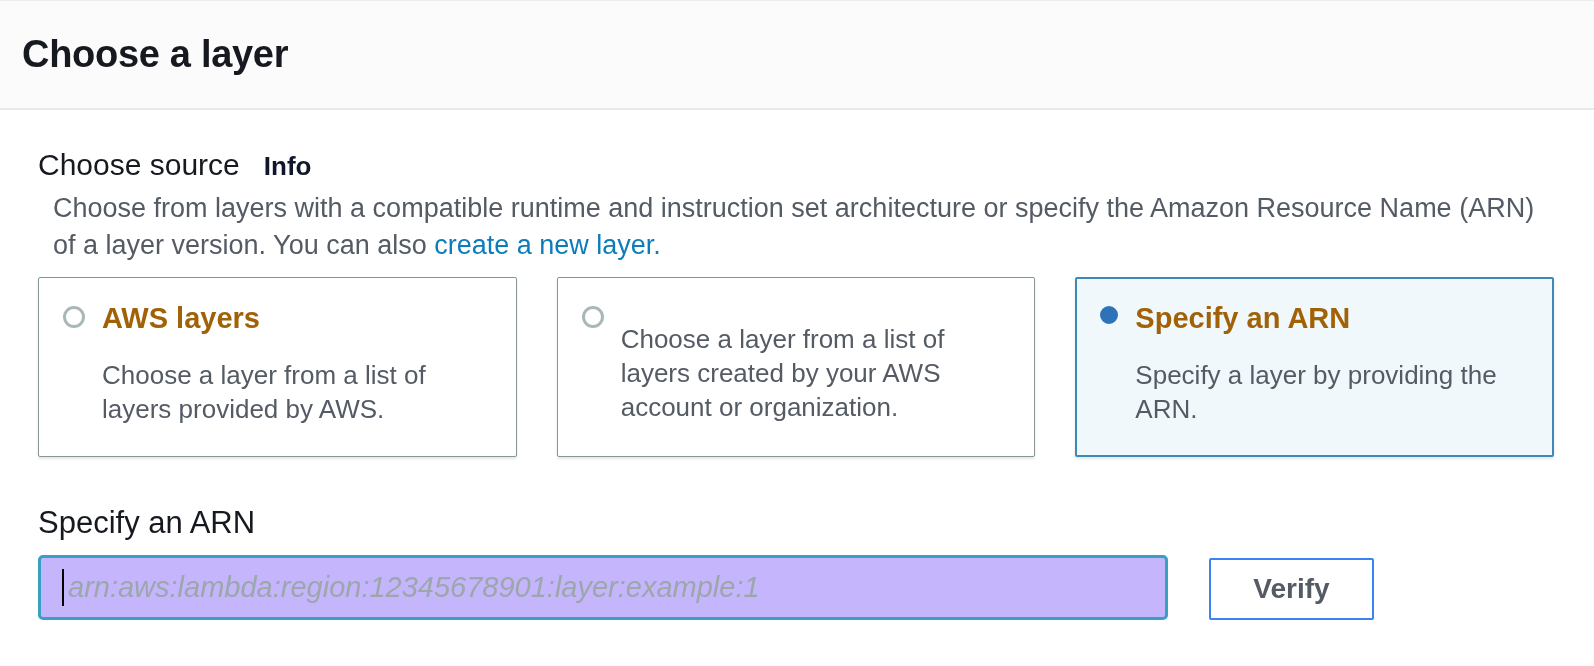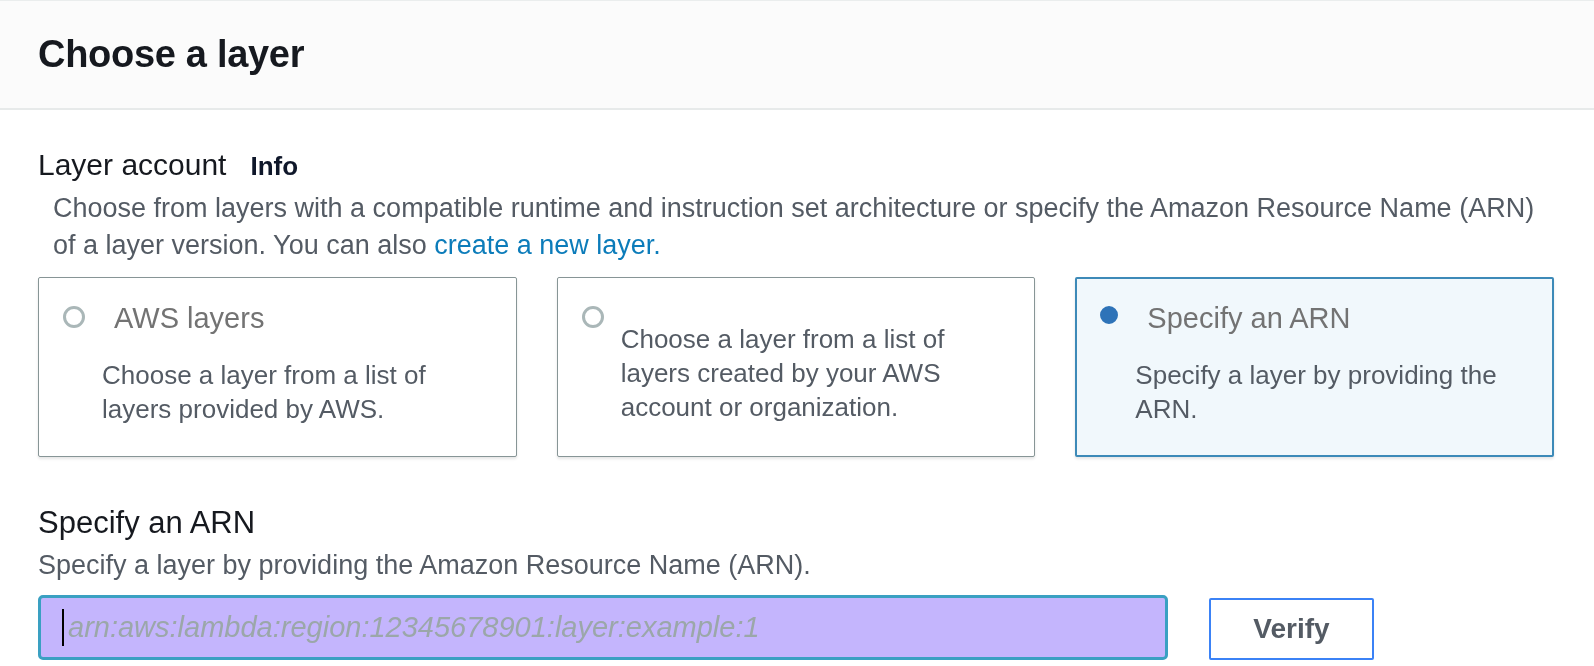--- a/index.html
+++ b/index.html
@@ -11,21 +11,21 @@
     color:#16191f;
     border-top:1px solid #eaeded;
     overflow:hidden;
   }
   .panel-header {
     height:109px;
     background:#fbfbfb;
     border-bottom:2px solid #e7eaea;
     display:flex;
     align-items:center;
-    padding:0 38px;
+    padding:0 22px;
   }
   .panel-header h1 {
     margin:0;
     font-size:38px;
     font-weight:700;
     color:#16191f;
     letter-spacing:-0.3px;
   }
   .main { padding:0 40px 0 38px; }
 
@@ -72,21 +72,21 @@
     border:3px solid #aab7b8;
     border-radius:50%;
     background:#ffffff;
     margin-top:6px;
   }
   .radio.checked {
     width:10px; height:10px;
     border:9px solid #2e73b8;
     background:#ffffff;
   }
-  .card-title { font-size:29px; font-weight:400; color:#737373; line-height:36px;margin-left:12px; }
+  .card-title { font-size:29px; font-weight:700; color:#a16207; line-height:36px; }
   .card-desc { margin-top:22px; font-size:26px; line-height:34px; color:#545b64; }
 
   .section-heading {
     margin:48px 0 0;
     font-size:31px;
     font-weight:400;
     color:#16191f;
   }
   .arn-desc { margin:9px 0 0; font-size:27px; color:#545b64; }
 
@@ -129,21 +129,21 @@
 </head>
 <body>
 
 <header class="panel-header">
   <h1>Choose a layer</h1>
 </header>
 
 <main class="main">
 
   <div class="label-row">
-    <span class="field-label">Layer account</span>
+    <span class="field-label">Choose source</span>
     <a class="info-link">Info</a>
   </div>
 
   <p class="field-desc"><span>Choose from layers with a compatible runtime and instruction set architecture or specify the Amazon Resource Name (ARN) of a layer version. You can also </span><a class="inline-link">create a new layer.</a></p>
 
   <div class="cards">
 
     <div class="card">
       <div class="card-inner">
         <span class="radio"></span>
@@ -169,21 +169,20 @@
         <div>
           <div class="card-title">Specify an ARN</div>
           <div class="card-desc">Specify a layer by providing the ARN.</div>
         </div>
       </div>
     </div>
 
   </div>
 
   <h2 class="section-heading">Specify an ARN</h2>
-  <p class="arn-desc">Specify a layer by providing the Amazon Resource Name (ARN).</p>
 
   <div class="input-row">
     <div class="arn-input-wrap">
       <input class="arn-input" type="text" placeholder="arn:aws:lambda:region:12345678901:layer:example:1" style="">
       <div class="text-caret"></div>
     </div>
     <button class="verify-btn">Verify</button>
   </div>
 
 </main>

